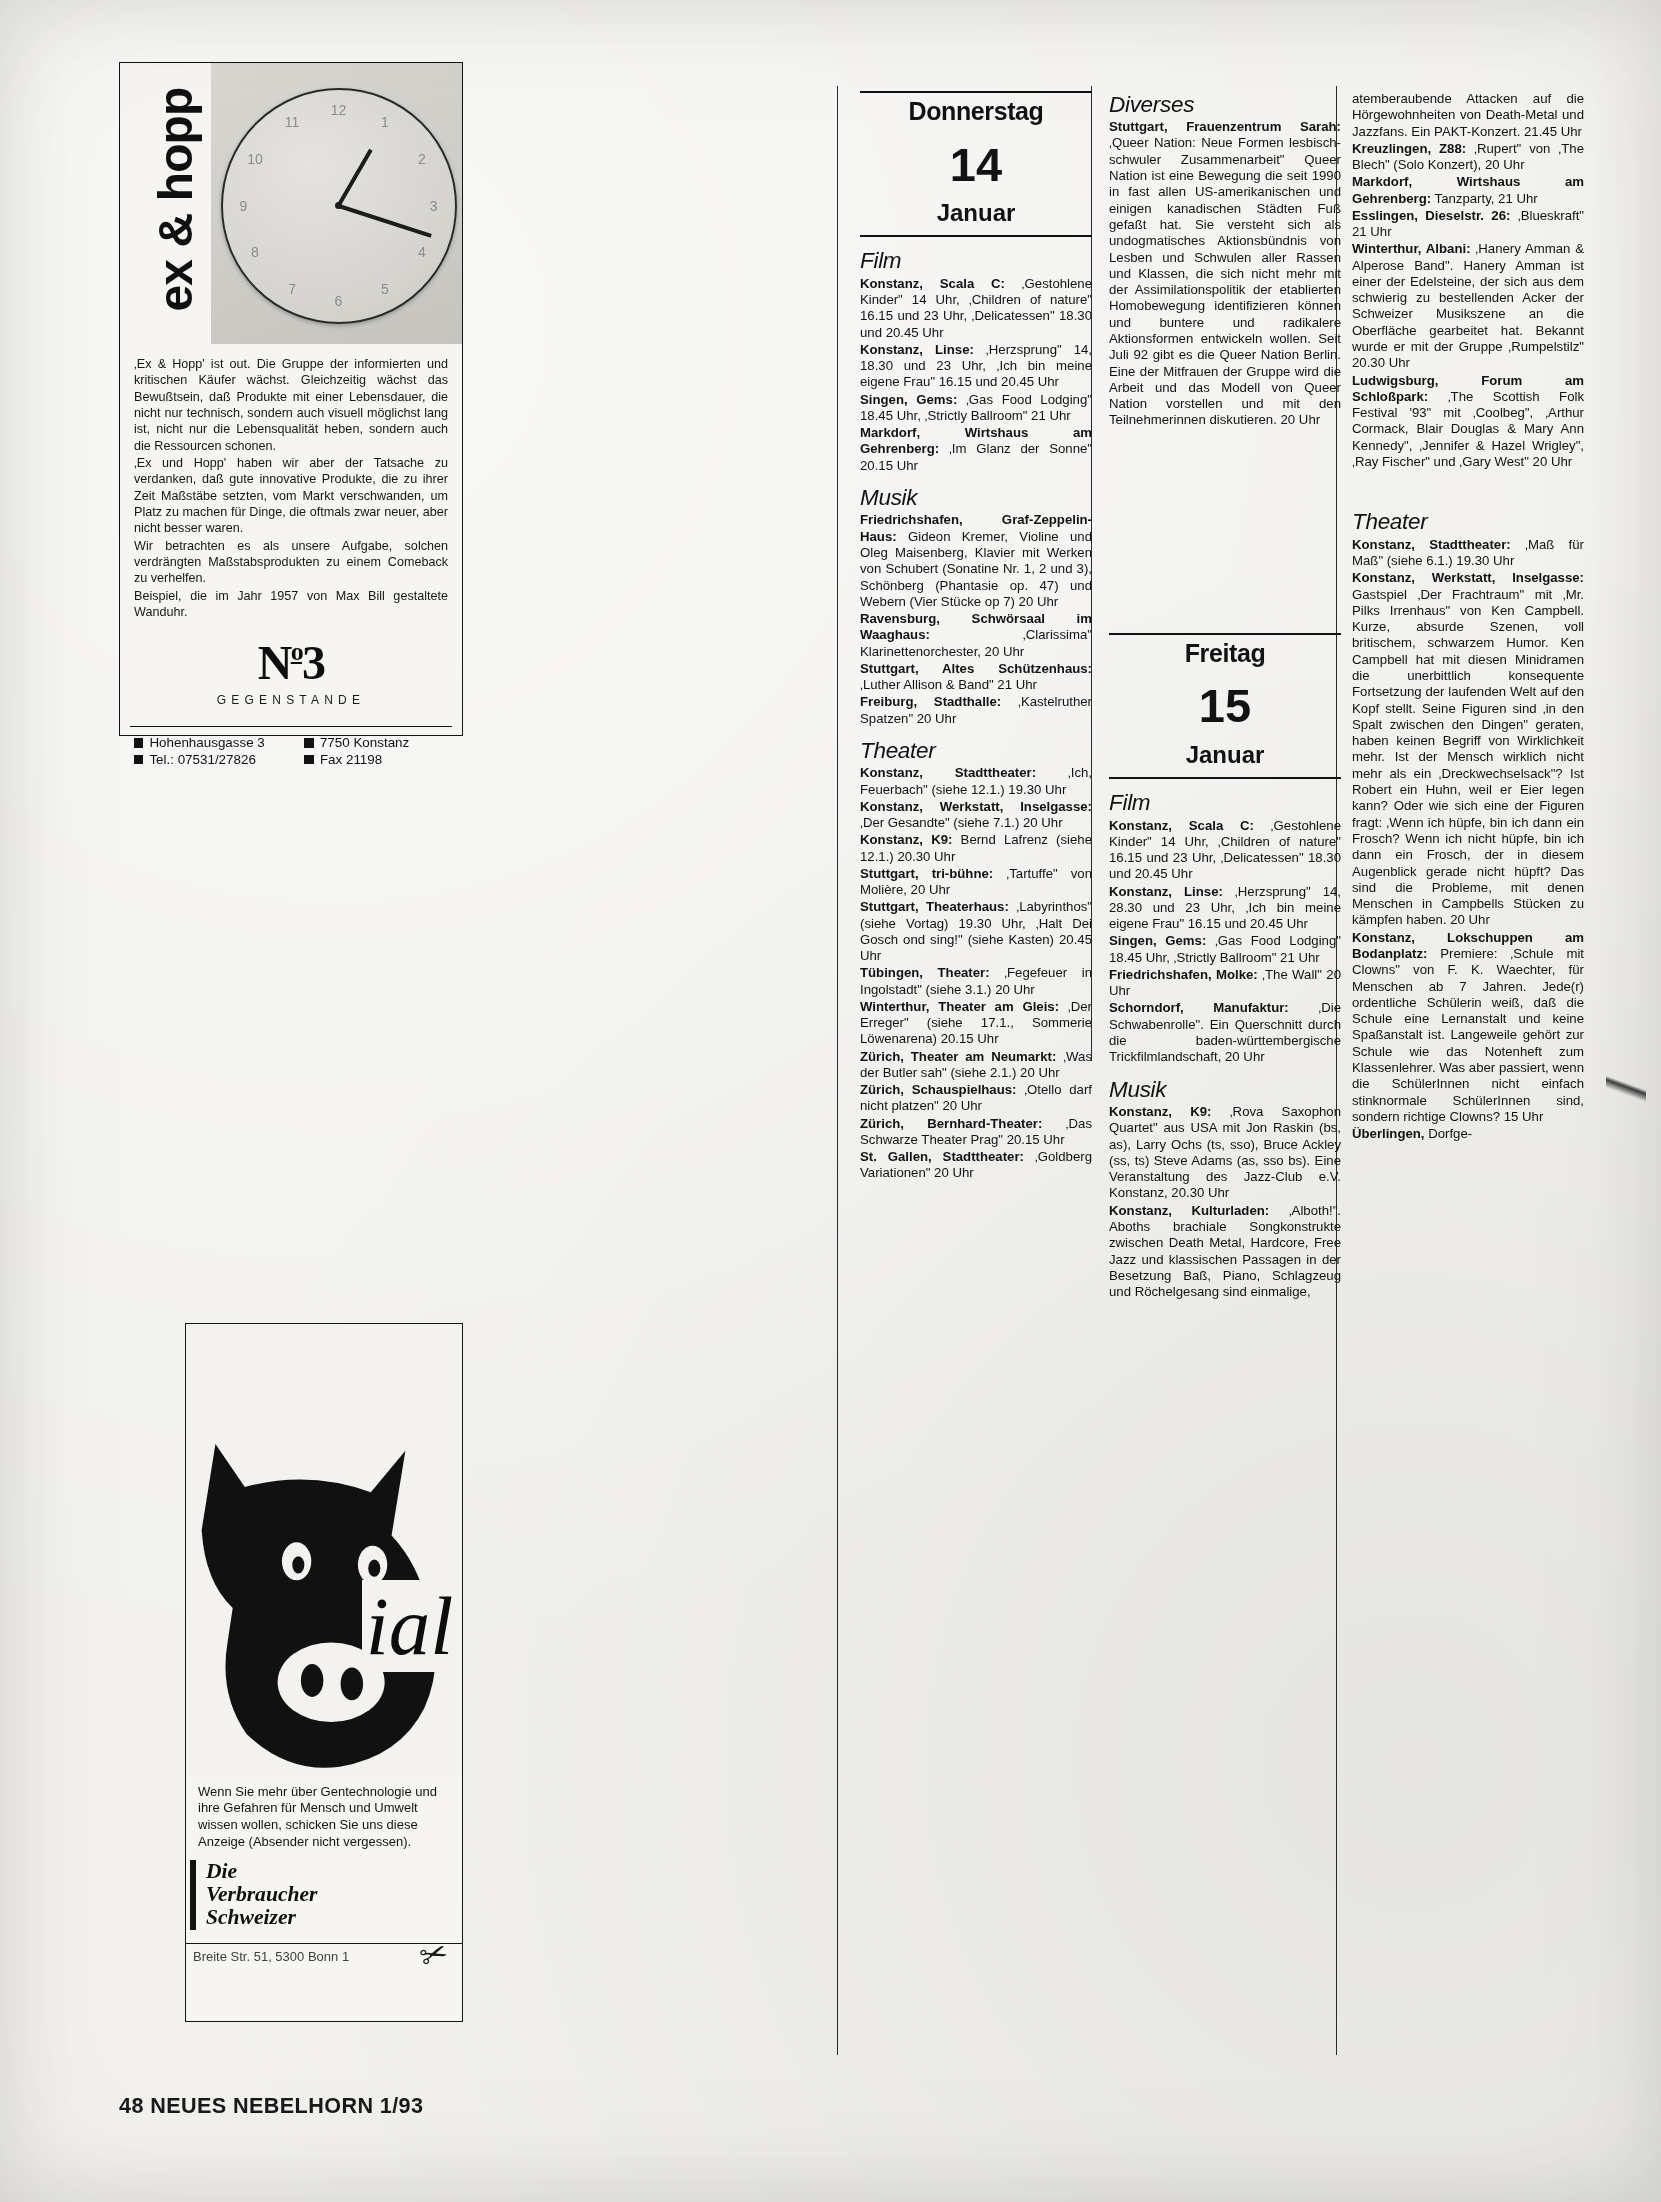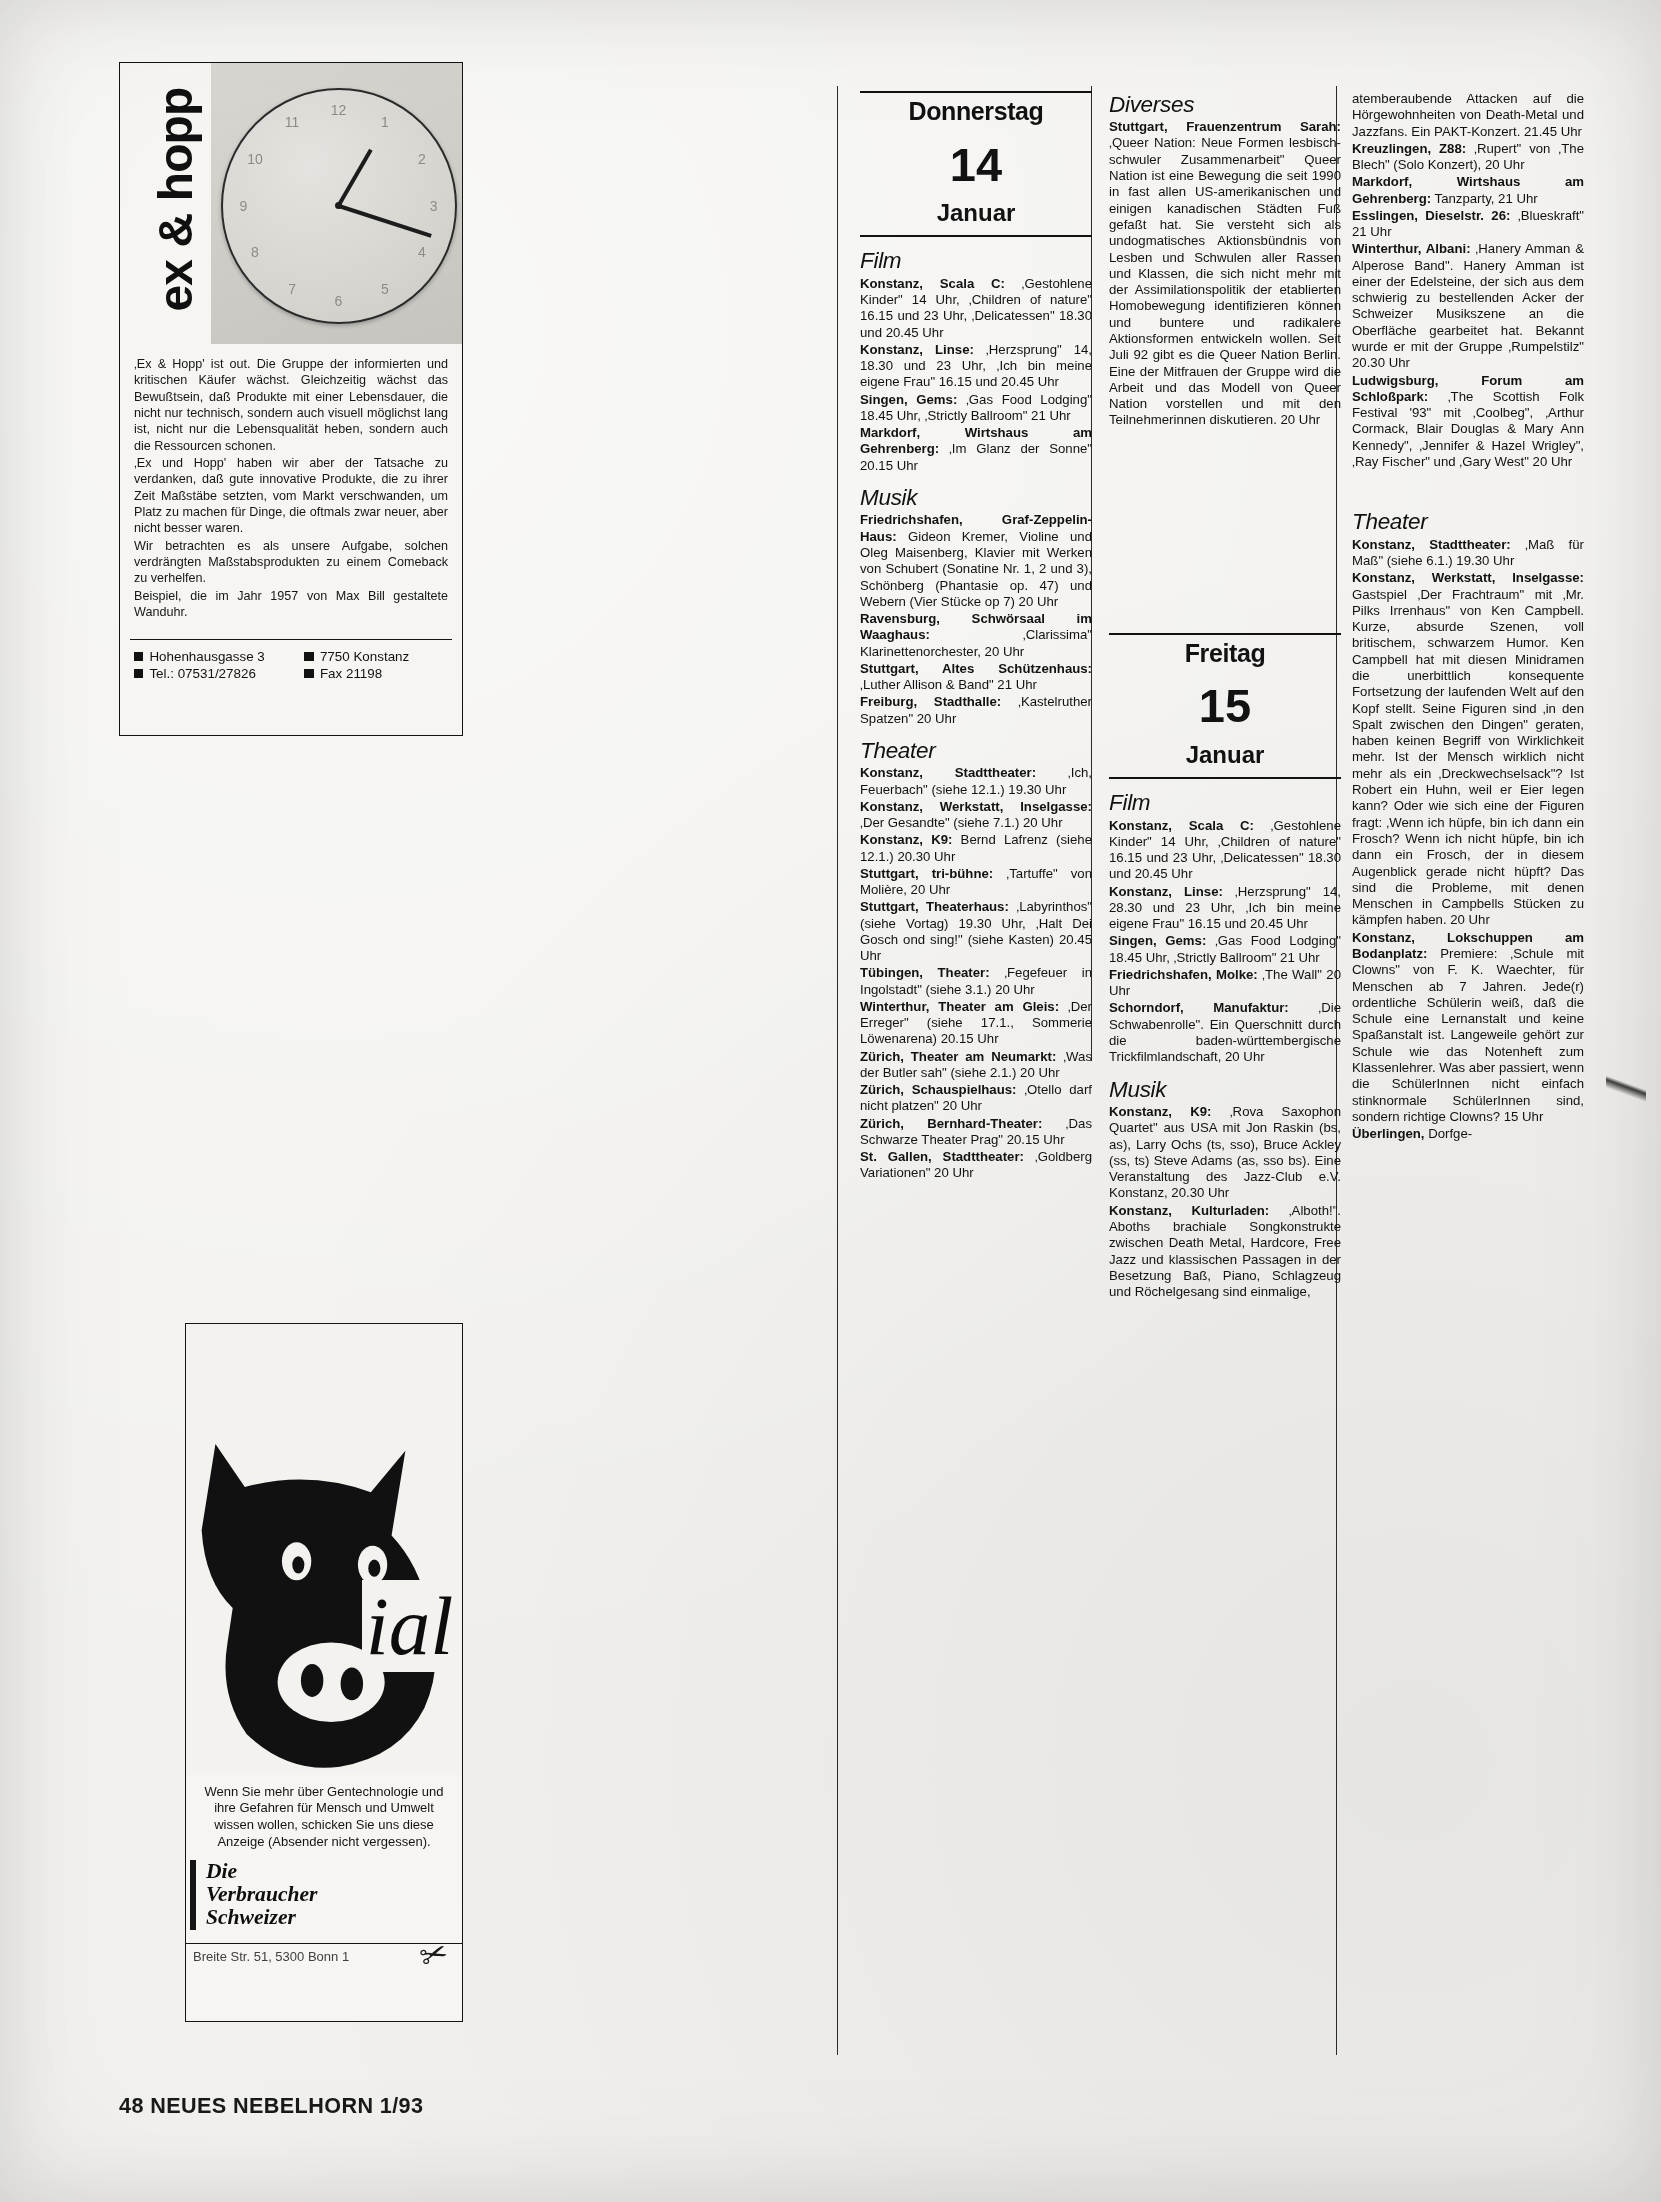--- a/index.html
+++ b/index.html
@@ -212,21 +212,21 @@
   }
   .ial-word .box {
     background: #f3f2ef;
     padding: 0 3.5px;
   }
   .gen-text {
     padding: 8.6px 12px 0 12px;
     font-size: 13px;
     line-height: 1.30;
     color: #141414;
-    text-align: center;
+    text-align: left;
   }
   .vi-logo {
     margin: 8.6px 0 0 3.5px;
     padding-left: 10.4px;
     border-left: 6px solid #141414;
     font-family: "Liberation Serif", serif;
     font-style: italic;
     font-weight: 700;
     font-size: 21.6px;
     line-height: 1.08;
@@ -367,20 +367,24 @@
       </div>
     </div>
 
     <div class="exhopp-body">
       <p>‚Ex &amp; Hopp' ist out. Die Gruppe der informierten und kritischen Käufer wächst. Gleichzeitig wächst das Bewußtsein, daß Produkte mit einer Lebensdauer, die nicht nur technisch, sondern auch visuell möglichst lang ist, nicht nur die Lebensqualität heben, sondern auch die Ressourcen schonen.</p>
       <p>‚Ex und Hopp' haben wir aber der Tatsache zu verdanken, daß gute innovative Produkte, die zu ihrer Zeit Maßstäbe setzten, vom Markt verschwanden, um Platz zu machen für Dinge, die oftmals zwar neuer, aber nicht besser waren.</p>
       <p>Wir betrachten es als unsere Aufgabe, solchen verdrängten Maßstabsprodukten zu einem Comeback zu verhelfen.</p>
       <p>Beispiel, die im Jahr 1957 von Max Bill gestaltete Wanduhr.</p>
     </div>
 
+    <div class="no3-logo">
+      <div class="no3-word"><span>N</span><sup>o</sup><span>3</span></div>
+      <div class="no3-sub">GEGENSTANDE</div>
+    </div>
 
     <div class="addr-rule">
       <div class="addr-row">
         <span class="sq"></span>
         <span class="addr-a">Hohenhausgasse 3</span>
         <span class="sq"></span>
         <span class="addr-b">7750 Konstanz</span>
       </div>
       <div class="addr-row">
         <span class="sq"></span>

